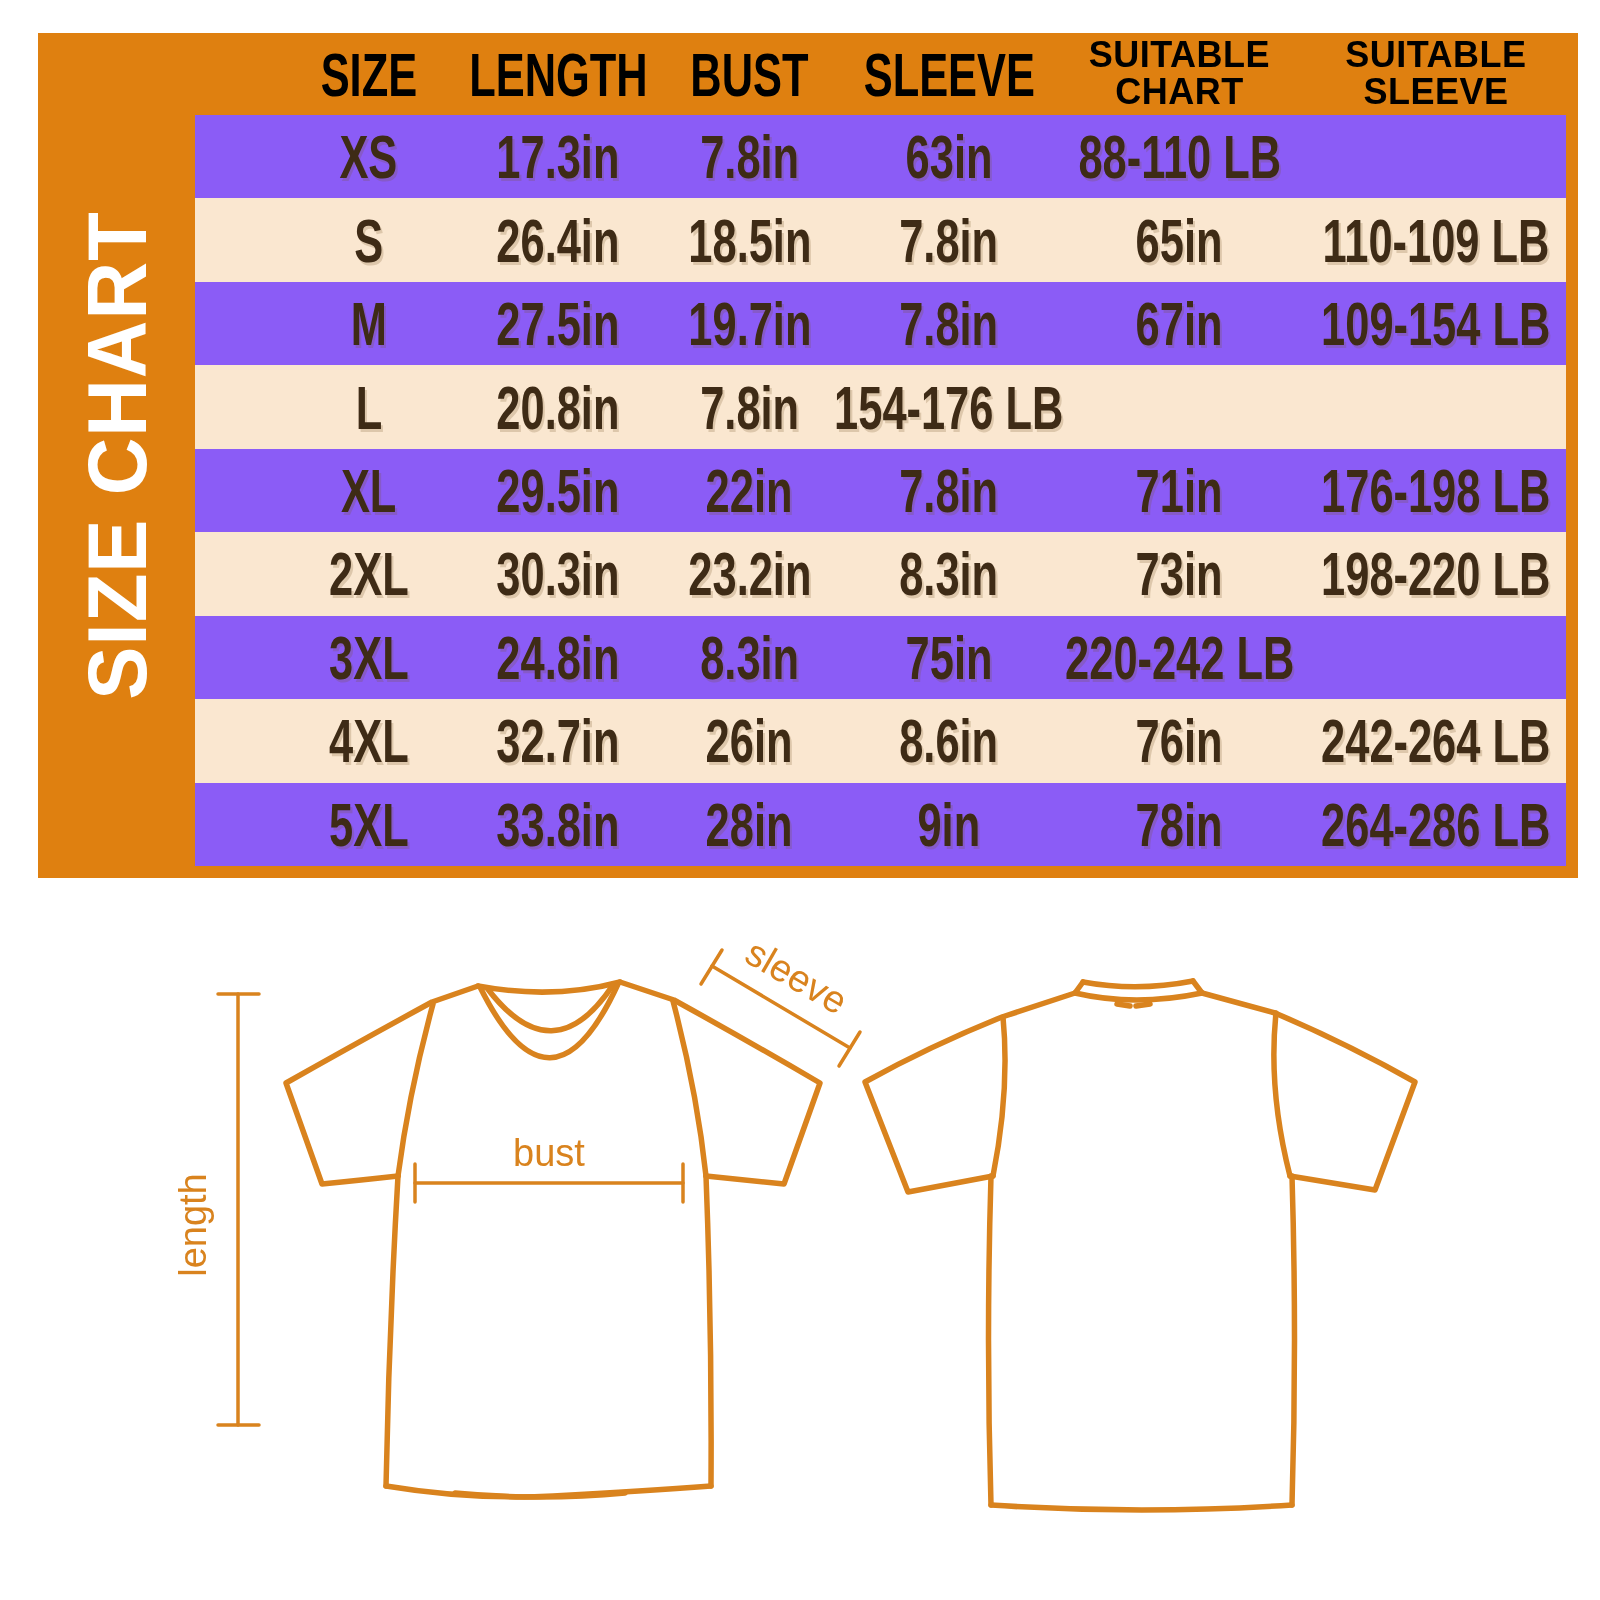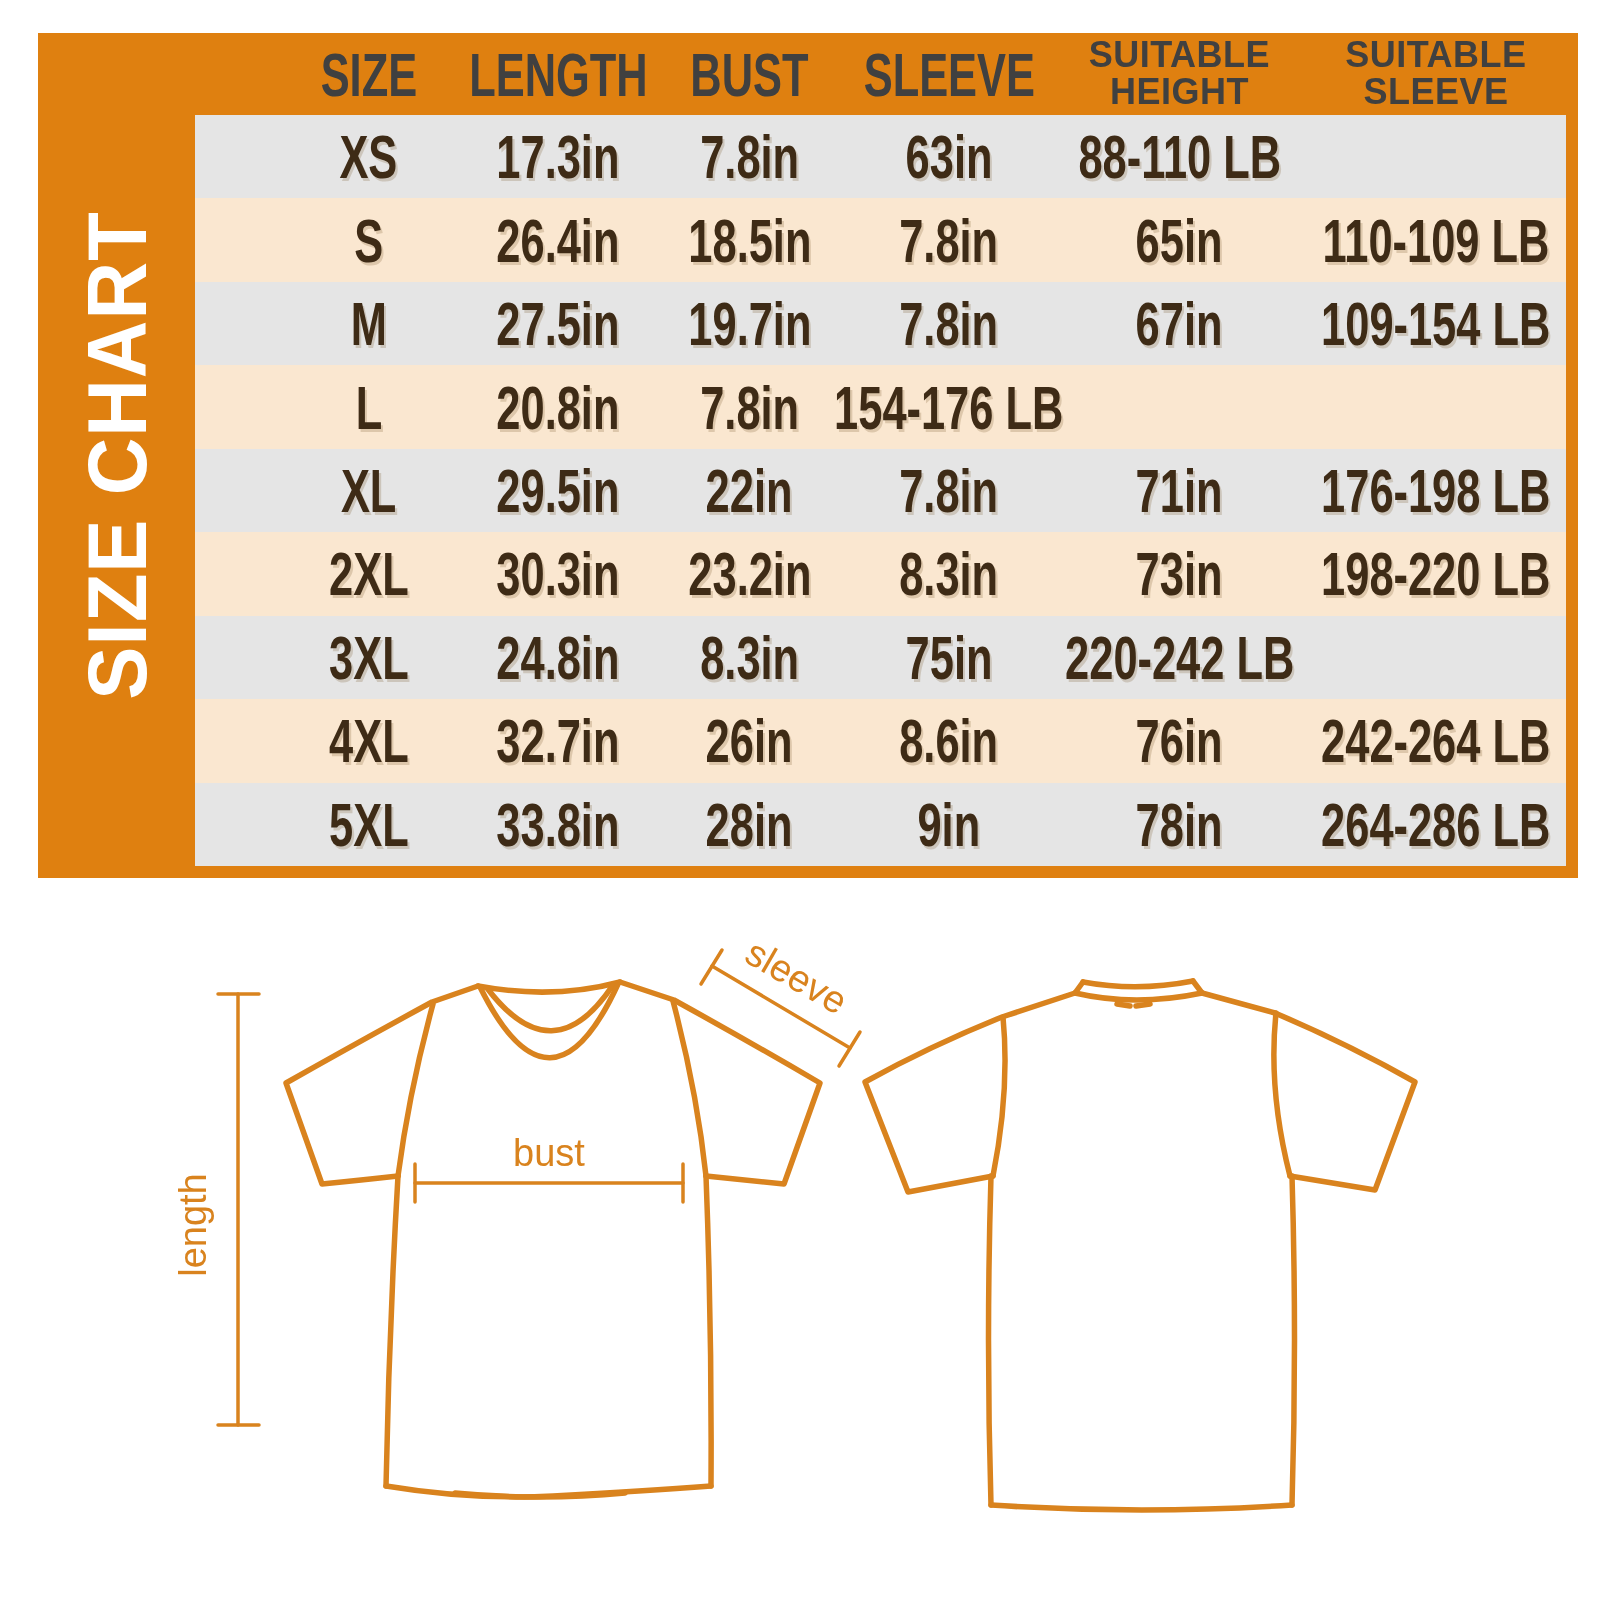--- a/index.html
+++ b/index.html
@@ -6,25 +6,25 @@
   body{width:1600px;height:1600px;font-family:"Liberation Sans",sans-serif;position:relative;overflow:hidden;}
   .canvas{position:absolute;left:0;top:0;width:1600px;height:1600px;background:#ffffff;}
 
   
   .panel{position:absolute;left:38px;top:33px;width:1540px;height:845px;background:#DF8010;}
   .sidebar{position:absolute;left:0;top:0;width:157px;height:845px;display:flex;align-items:center;justify-content:center;}
   .sidebar-text{color:#ffffff;font-weight:bold;font-size:84px;letter-spacing:1px;white-space:nowrap;
                 transform:rotate(-90deg) scaleX(0.95);transform-origin:center;}
   .thead{position:absolute;left:157px;top:0;width:1371px;height:82px;display:grid;
          grid-template-columns:19.48% 14.00% 13.93% 15.17% 18.45% 18.97%;}
-  .th{display:flex;align-items:center;justify-content:center;color:#404040;font-weight:bold;font-size:62px;}
+  .th{display:flex;align-items:center;justify-content:center;color:#000000;font-weight:bold;font-size:62px;}
   .th.two{flex-direction:column;font-size:36px;line-height:1.02;}
   .thl{display:block;letter-spacing:0.5px;}
   .tbody{position:absolute;left:157px;top:82px;width:1371px;height:751px;display:flex;flex-direction:column;}
-  .trow{flex:1;display:grid;grid-template-columns:19.48% 14.00% 13.93% 15.17% 18.45% 18.97%;background:#e5e5e5;}
+  .trow{flex:1;display:grid;grid-template-columns:19.48% 14.00% 13.93% 15.17% 18.45% 18.97%;background:#8b5cf6;}
   .trow:nth-child(even){background:#FAE7D0;}
   .td{display:flex;align-items:center;justify-content:center;color:#3E2B16;font-weight:bold;font-size:62px;}
   .td .cnd{text-shadow:3px 3px 0 rgba(120,85,40,0.22);}
   .c0{padding-left:80px;}
   .cnd{display:inline-block;white-space:nowrap;transform:scaleX(0.70);transform-origin:center;}
 
   
   .diagram{position:absolute;left:0;top:900px;width:1600px;height:700px;}
   .diagram path, .diagram line{fill:none;stroke:#D9831E;stroke-linecap:round;stroke-linejoin:round;}
   .shirt{stroke-width:5.5px;}
@@ -49,21 +49,21 @@
           <span class="cnd">LENGTH</span>
         </div>
       <div class="th">
           <span class="cnd">BUST</span>
         </div>
       <div class="th">
           <span class="cnd">SLEEVE</span>
         </div>
       <div class="th two">
         <span class="thl">SUITABLE</span>
-        <span class="thl">HEIGHT</span>
+        <span class="thl">CHART</span>
       </div>
       <div class="th two">
         <span class="thl">SUITABLE</span>
         <span class="thl">SLEEVE</span>
       </div>
     </div>
 
     <div class="tbody">
       <div class="trow">
         <div class="td c0">

